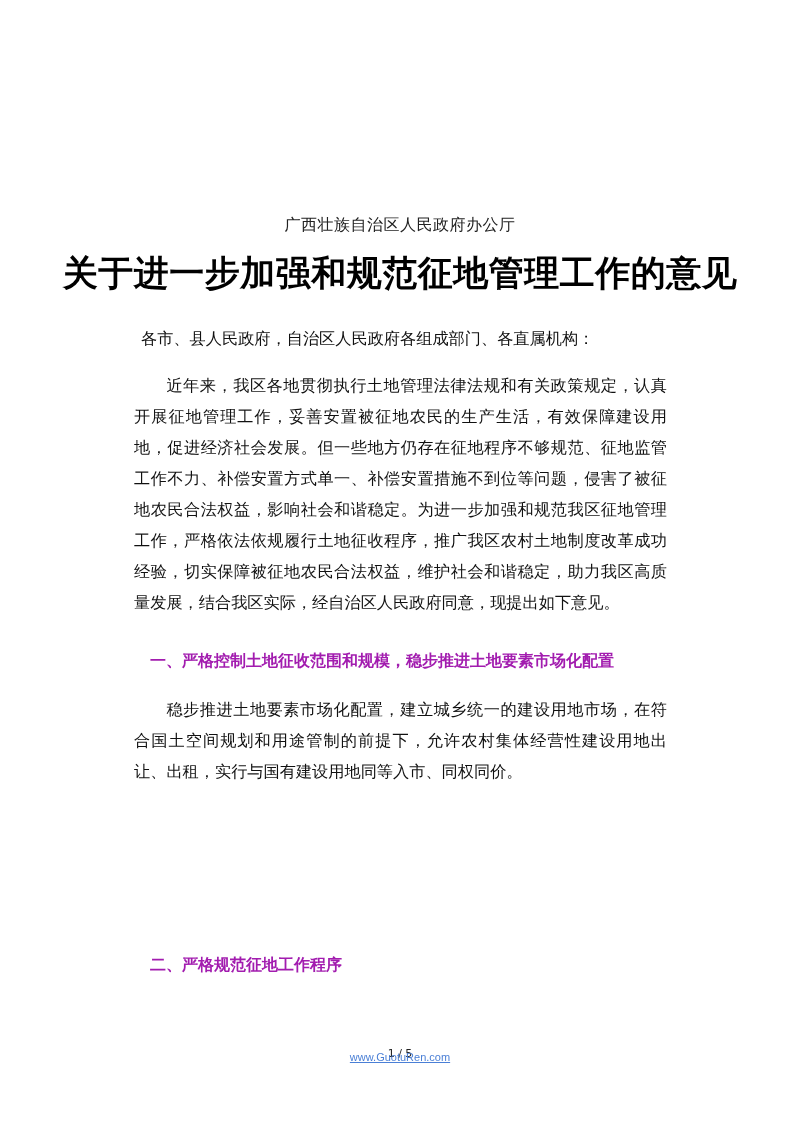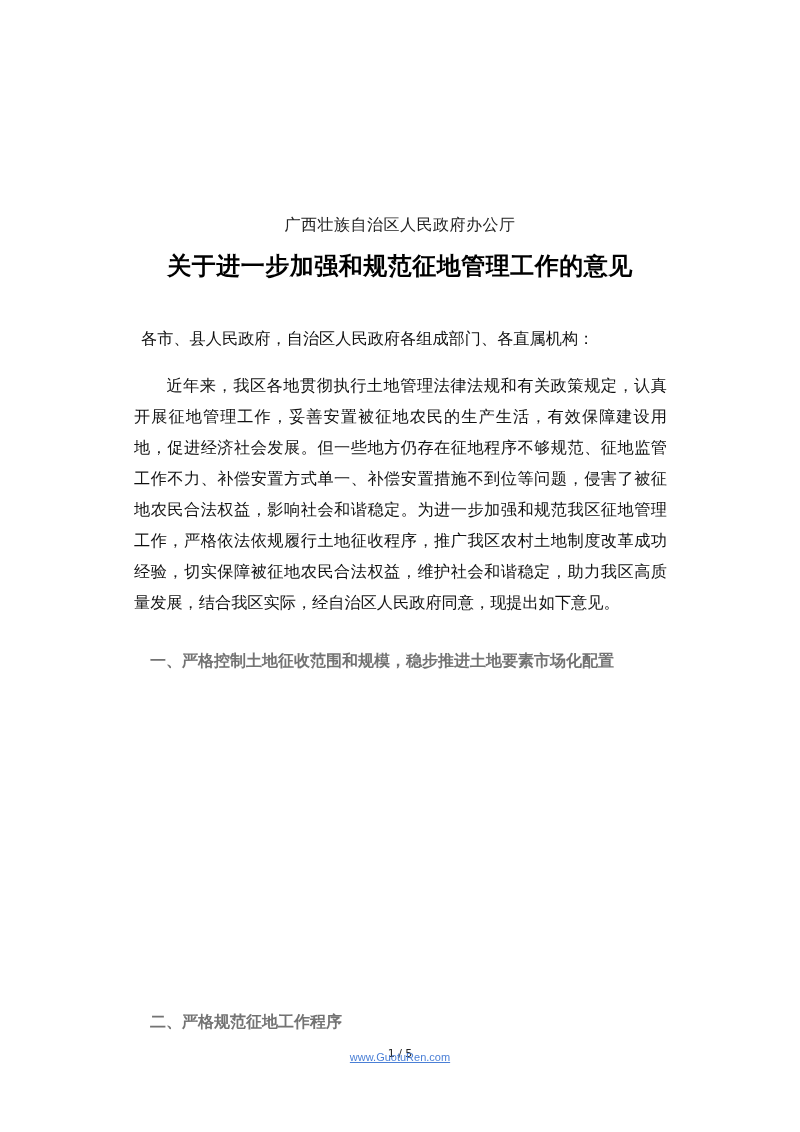--- a/index.html
+++ b/index.html
@@ -31,21 +31,21 @@
       color: #222;
       letter-spacing: 0.5px;
     }
     .doc-title {
       position: absolute;
       top: 250px;
       left: 0; width: 800px;
       text-align: center;
       font-family: "DejaVu Sans", "Liberation Sans", sans-serif;
       font-weight: bold;
-      font-size: 24px;
+      font-size: 35px;
       color: #000;
       letter-spacing: 0.5px;
       margin: 0;
     }
     .body-block {
       position: absolute;
       left: 118px;
       width: 565px;
       font-size: 16.2px;
       line-height: 31px;
@@ -54,26 +54,26 @@
     }
     .salutation { top: 323px; margin-left: 23px; }
     .para { text-indent: 2em; margin: 16px; }
     .intro { top: 354px; }
     .section-heading {
       position: absolute;
       left: 150px;
       font-family: "DejaVu Sans", "Liberation Sans", sans-serif;
       font-weight: bold;
       font-size: 16px;
-      color: #737373;
+      color: #a21caf;
       margin: 0;
     }
     .sec1-heading { top: 651px; }
     .sec1-body { top: 678px; }
-    .sec2-heading { top: 1012px; font-family: Liberation Mono, monospace; }
+    .sec2-heading { top: 955px; font-family: Liberation Mono, monospace; }
     .footer-page {
       position: absolute;
       top: 1037px;
       left: 0; width: 800px;
       text-align: center;
       font-family: "DejaVu Sans", "Liberation Sans", sans-serif;
       font-size: 11px;
       color: #222;
       margin-top: 10px;
     }
@@ -101,20 +101,21 @@
 
   <div class="body-block salutation">各市、县人民政府，自治区人民政府各组成部门、各直属机构：</div>
 
   <div class="body-block intro">
     <p class="para">近年来，我区各地贯彻执行土地管理法律法规和有关政策规定，认真开展征地管理工作，妥善安置被征地农民的生产生活，有效保障建设用地，促进经济社会发展。但一些地方仍存在征地程序不够规范、征地监管工作不力、补偿安置方式单一、补偿安置措施不到位等问题，侵害了被征地农民合法权益，影响社会和谐稳定。为进一步加强和规范我区征地管理工作，严格依法依规履行土地征收程序，推广我区农村土地制度改革成功经验，切实保障被征地农民合法权益，维护社会和谐稳定，助力我区高质量发展，结合我区实际，经自治区人民政府同意，现提出如下意见。</p>
   </div>
 
   <h2 class="section-heading sec1-heading">一、严格控制土地征收范围和规模，稳步推进土地要素市场化配置</h2>
 
   <div class="body-block sec1-body">
+    <p class="para">稳步推进土地要素市场化配置，建立城乡统一的建设用地市场，在符合国土空间规划和用途管制的前提下，允许农村集体经营性建设用地出让、出租，实行与国有建设用地同等入市、同权同价。</p>
   </div>
 
   <h2 class="section-heading sec2-heading">二、严格规范征地工作程序</h2>
 
   <div class="footer-page">1 / 5</div>
 
   <div class="footer-link">
     <a>www.GuotuRen.com</a>
   </div>
 

